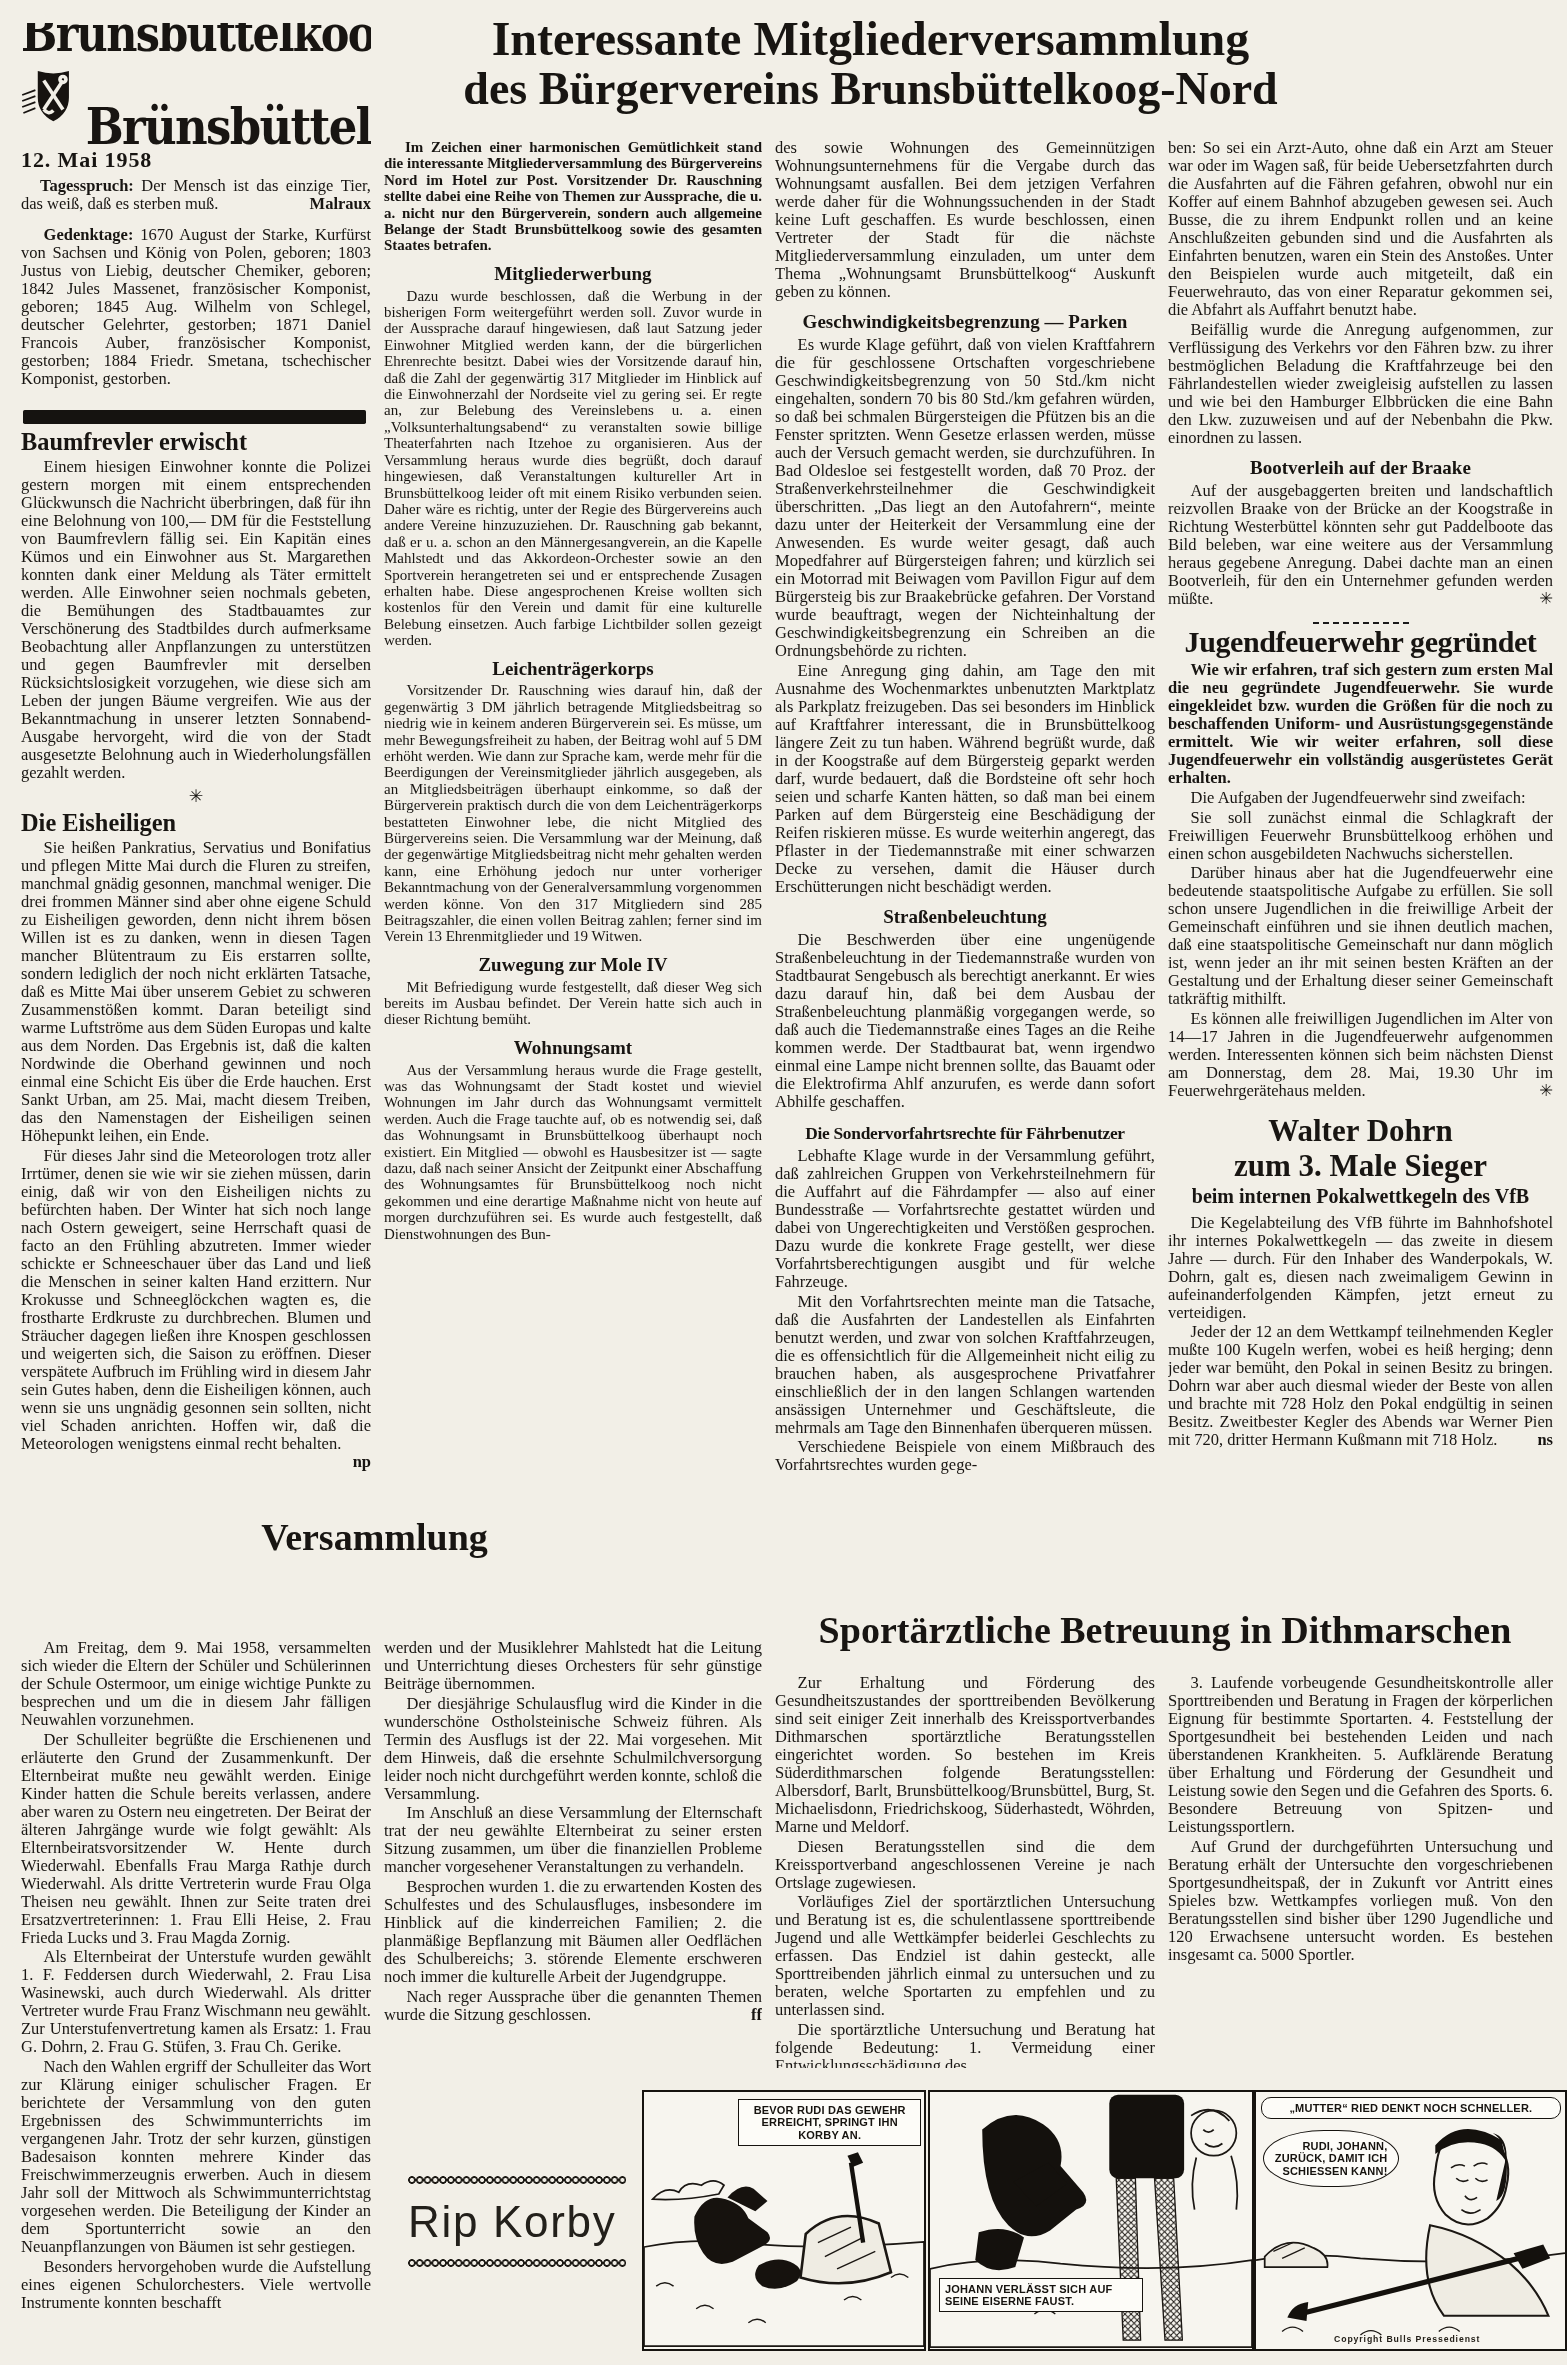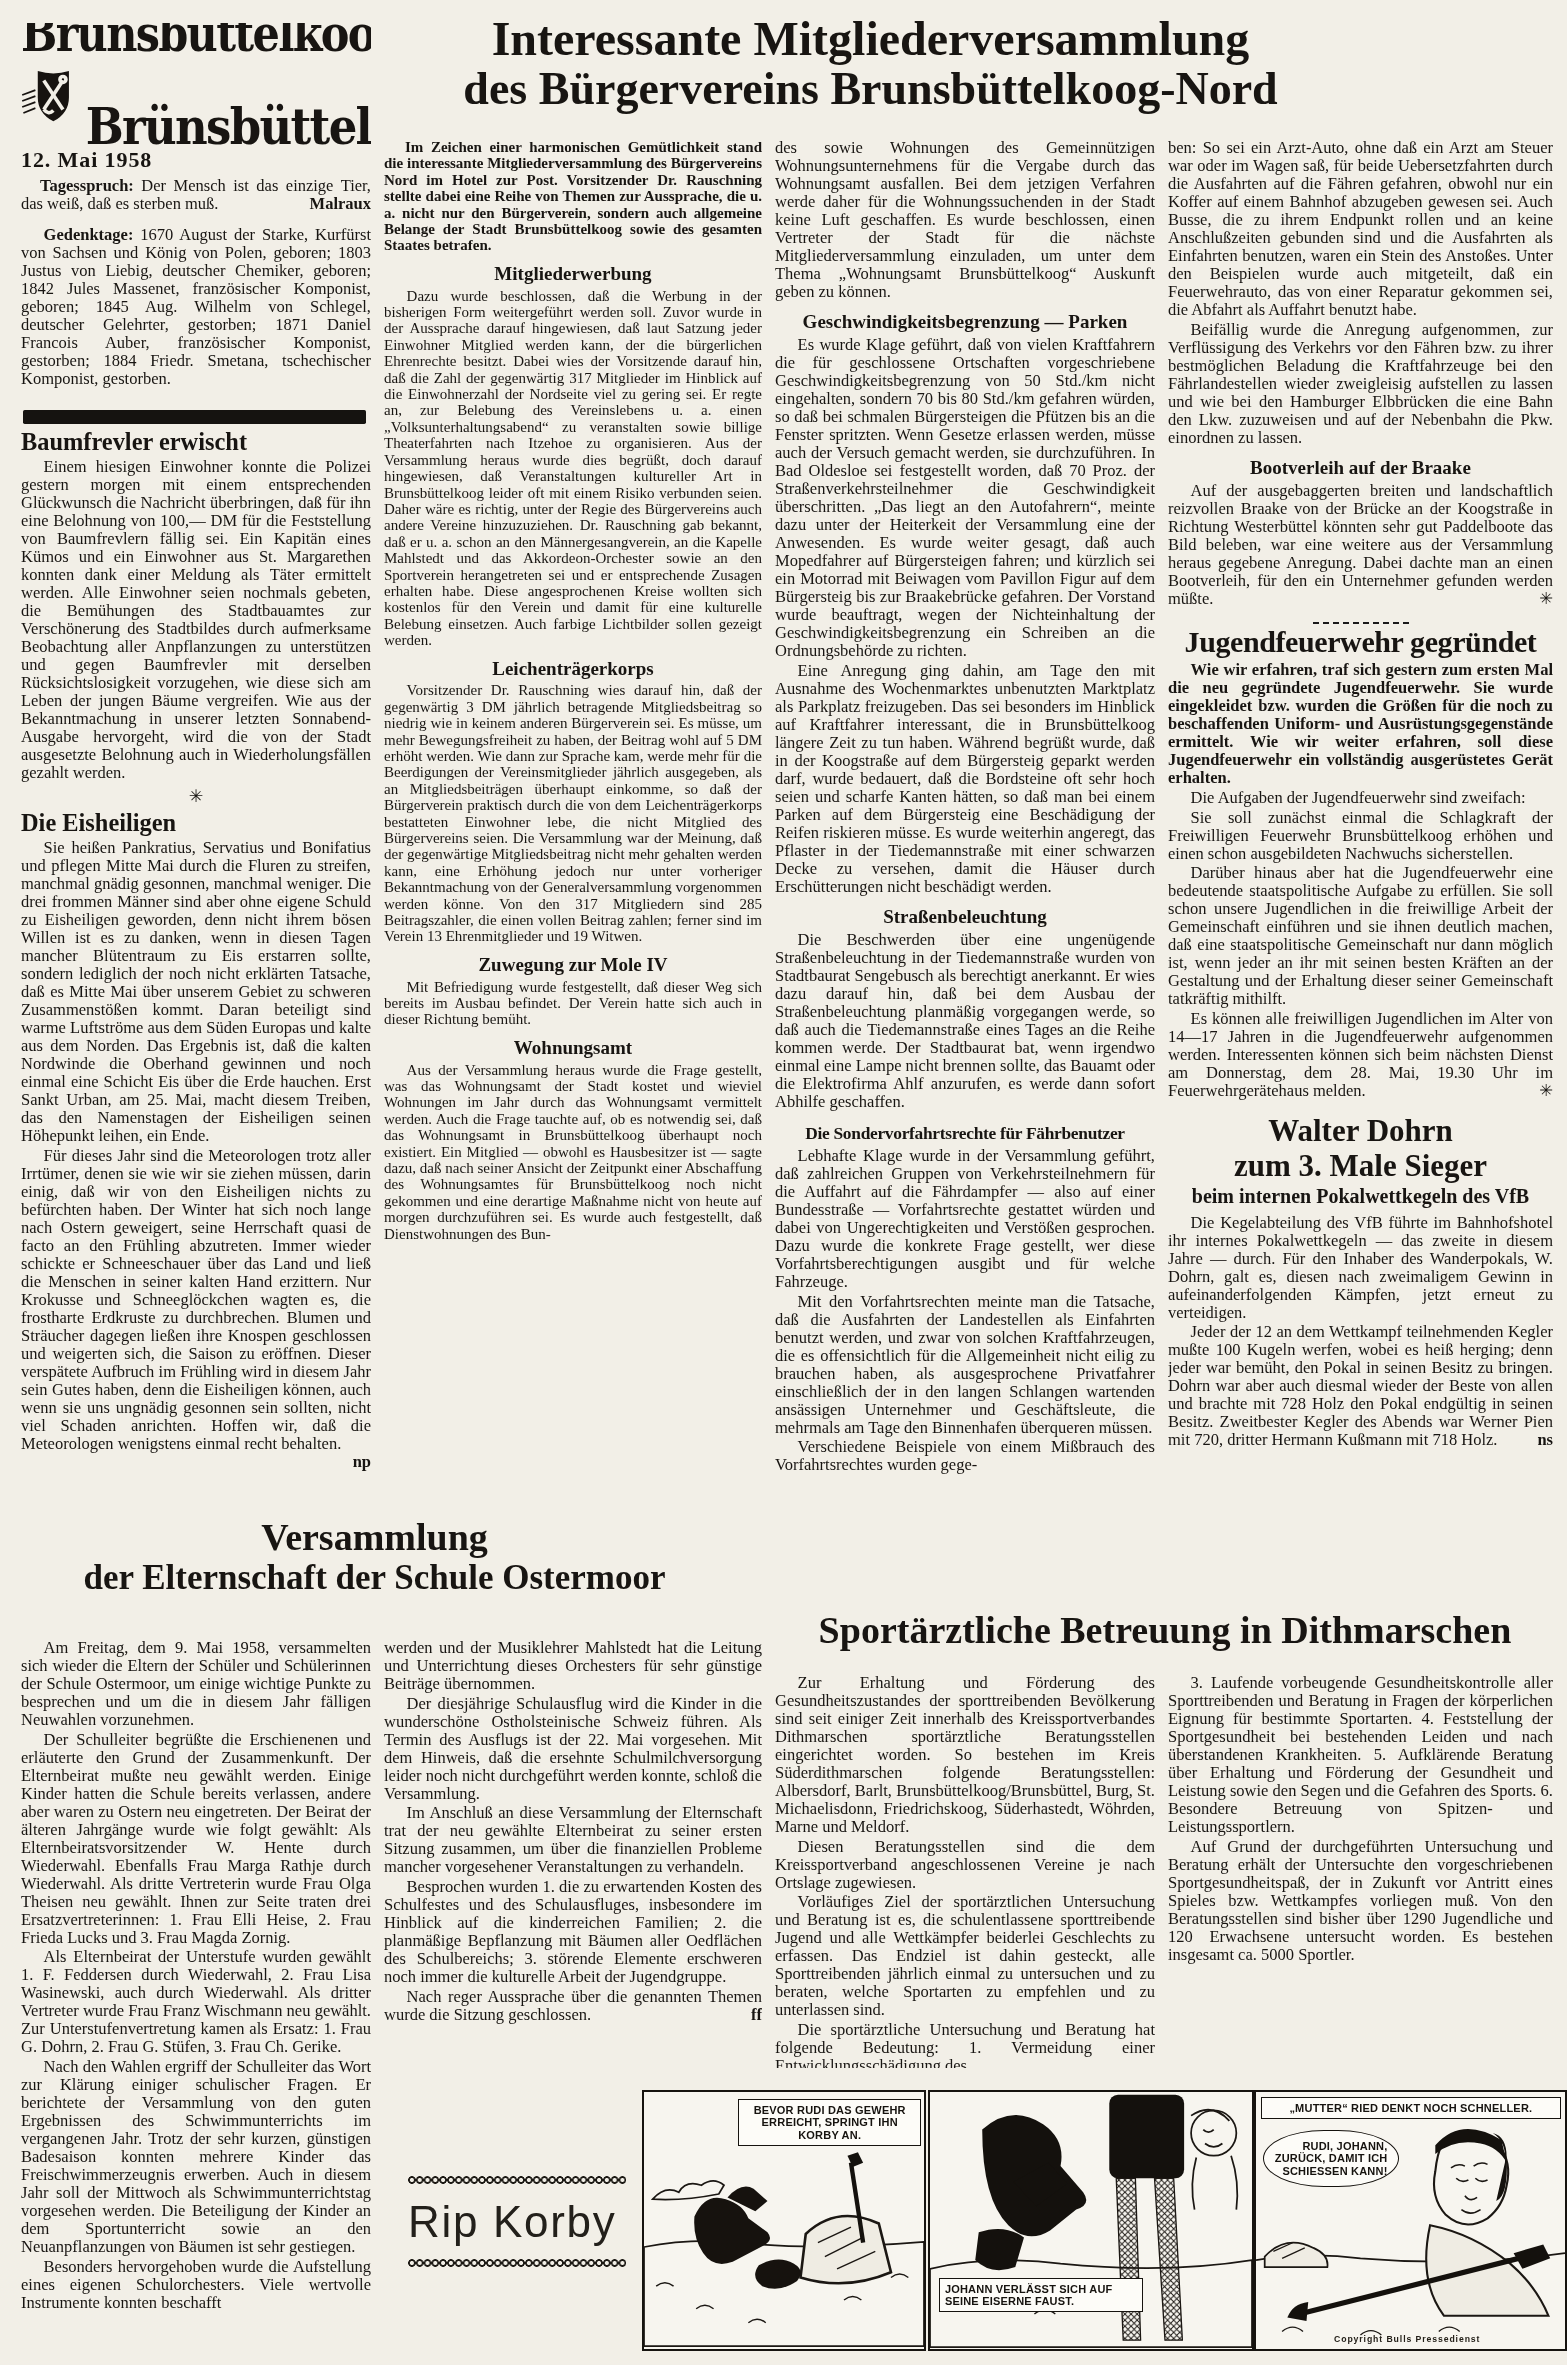--- a/index.html
+++ b/index.html
@@ -153,21 +153,20 @@
   <p>Vorläufiges Ziel der sportärztlichen Untersuchung und Beratung ist es, die schulentlassene sporttreibende Jugend und alle Wettkämpfer beiderlei Geschlechts zu erfassen. Das Endziel ist dahin gesteckt, alle Sporttreibenden jährlich einmal zu untersuchen und zu beraten, welche Sportarten zu empfehlen und zu unterlassen sind.</p>
   <p>Die sportärztliche Untersuchung und Beratung hat folgende Bedeutung: 1. Vermeidung einer Entwicklungsschädigung des</p>
 </div>
 <div class="col c4 bt" style="left:1168px;top:1674px;width:385px;height:394px;">
   <p>3. Laufende vorbeugende Gesundheitskontrolle aller Sporttreibenden und Beratung in Fragen der körperlichen Eignung für bestimmte Sportarten. 4. Feststellung der Sportgesundheit bei bestehenden Leiden und nach überstandenen Krankheiten. 5. Aufklärende Beratung über Erhaltung und Förderung der Gesundheit und Leistung sowie den Segen und die Gefahren des Sports. 6. Besondere Betreuung von Spitzen- und Leistungssportlern.</p>
   <p>Auf Grund der durchgeführten Untersuchung und Beratung erhält der Untersuchte den vorgeschriebenen Sportgesundheitspaß, der in Zukunft vor Antritt eines Spieles bzw. Wettkampfes vorliegen muß. Von den Beratungsstellen sind bisher über 1290 Jugendliche und 120 Erwachsene untersucht worden. Es bestehen insgesamt ca. 5000 Sportler.</p>
 </div>
 
 <div class="elt-h">
   <div class="l1">Versammlung</div>
-  <div class="l2">der Elternschaft der Schule Ostermoor</div>
 </div>
 <div class="col c1 bt" style="left:21px;top:1639px;width:350px;height:726px;">
   <p>Am Freitag, dem 9. Mai 1958, versammelten sich wieder die Eltern der Schüler und Schülerinnen der Schule Ostermoor, um einige wichtige Punkte zu besprechen und um die in diesem Jahr fälligen Neuwahlen vorzunehmen.</p>
   <p>Der Schulleiter begrüßte die Erschienenen und erläuterte den Grund der Zusammenkunft. Der Elternbeirat mußte neu gewählt werden. Einige Kinder hatten die Schule bereits verlassen, andere aber waren zu Ostern neu eingetreten. Der Beirat der älteren Jahrgänge wurde wie folgt gewählt: Als Elternbeiratsvorsitzender W. Hente durch Wiederwahl. Ebenfalls Frau Marga Rathje durch Wiederwahl. Als dritte Vertreterin wurde Frau Olga Theisen neu gewählt. Ihnen zur Seite traten drei Ersatzvertreterinnen: 1. Frau Elli Heise, 2. Frau Frieda Lucks und 3. Frau Magda Zornig.</p>
   <p>Als Elternbeirat der Unterstufe wurden gewählt 1. F. Feddersen durch Wiederwahl, 2. Frau Lisa Wasinewski, auch durch Wiederwahl. Als dritter Vertreter wurde Frau Franz Wischmann neu gewählt. Zur Unterstufenvertretung kamen als Ersatz: 1. Frau G. Dohrn, 2. Frau G. Stüfen, 3. Frau Ch. Gerike.</p>
   <p>Nach den Wahlen ergriff der Schulleiter das Wort zur Klärung einiger schulischer Fragen. Er berichtete der Versammlung von den guten Ergebnissen des Schwimmunterrichts im vergangenen Jahr. Trotz der sehr kurzen, günstigen Badesaison konnten mehrere Kinder das Freischwimmerzeugnis erwerben. Auch in diesem Jahr soll der Mittwoch als Schwimmunterrichtstag vorgesehen werden. Die Beteiligung der Kinder an dem Sportunterricht sowie an den Neuanpflanzungen von Bäumen ist sehr gestiegen.</p>
   <p>Besonders hervorgehoben wurde die Aufstellung eines eigenen Schulorchesters. Viele wertvolle Instrumente konnten beschafft</p>
 </div>
 <div class="col c1 bt" style="left:384px;top:1639px;width:378px;height:425px;">
   <p class="noindent">werden und der Musiklehrer Mahlstedt hat die Leitung und Unterrichtung dieses Orchesters für sehr günstige Beiträge übernommen.</p>
@@ -262,17 +261,17 @@
     <path d="M200 150 q50 10 92 44 q30 26 44 60 l-120 0 q-30 -40 -16 -104 Z" fill="#efece3" stroke="#1b1713" stroke-width="2.4"></path>
     <line x1="50" y1="252" x2="310" y2="186" stroke="#14110d" stroke-width="6"></line>
     <path d="M296 182 l34 -10 l8 16 l-32 12 Z" fill="#14110d"></path>
     <path d="M60 238 q-18 2 -24 18 l22 4 Z" fill="#14110d"></path>
     <g stroke="#1b1713" stroke-width="1.6" fill="none">
       <path d="M30 272 q12 -10 24 0"></path>
         <path d="M120 276 q12 -10 24 0"></path>
         <path d="M210 272 q12 -10 24 0"></path>
     </g>
   </svg>
-  <div class="cap capbox" style="left:5.2px;top:5.2px;width:287px;text-align:center;">„Mutter“ Ried denkt noch schneller.</div>
+  <div class="cap capbox" style="left:5.2px;top:5.2px;width:287px;text-align:center;border-radius:10px;">„Mutter“ Ried denkt noch schneller.</div>
   <div class="cap bubble" style="left:7px;top:38px;width:113px;">Rudi, Johann, zurück, damit ich schiessen kann!</div>
   <div class="credit" style="left:78px;bottom:5.2px;">Copyright Bulls Pressedienst</div>
 </div>
 
 
 </body></html>

